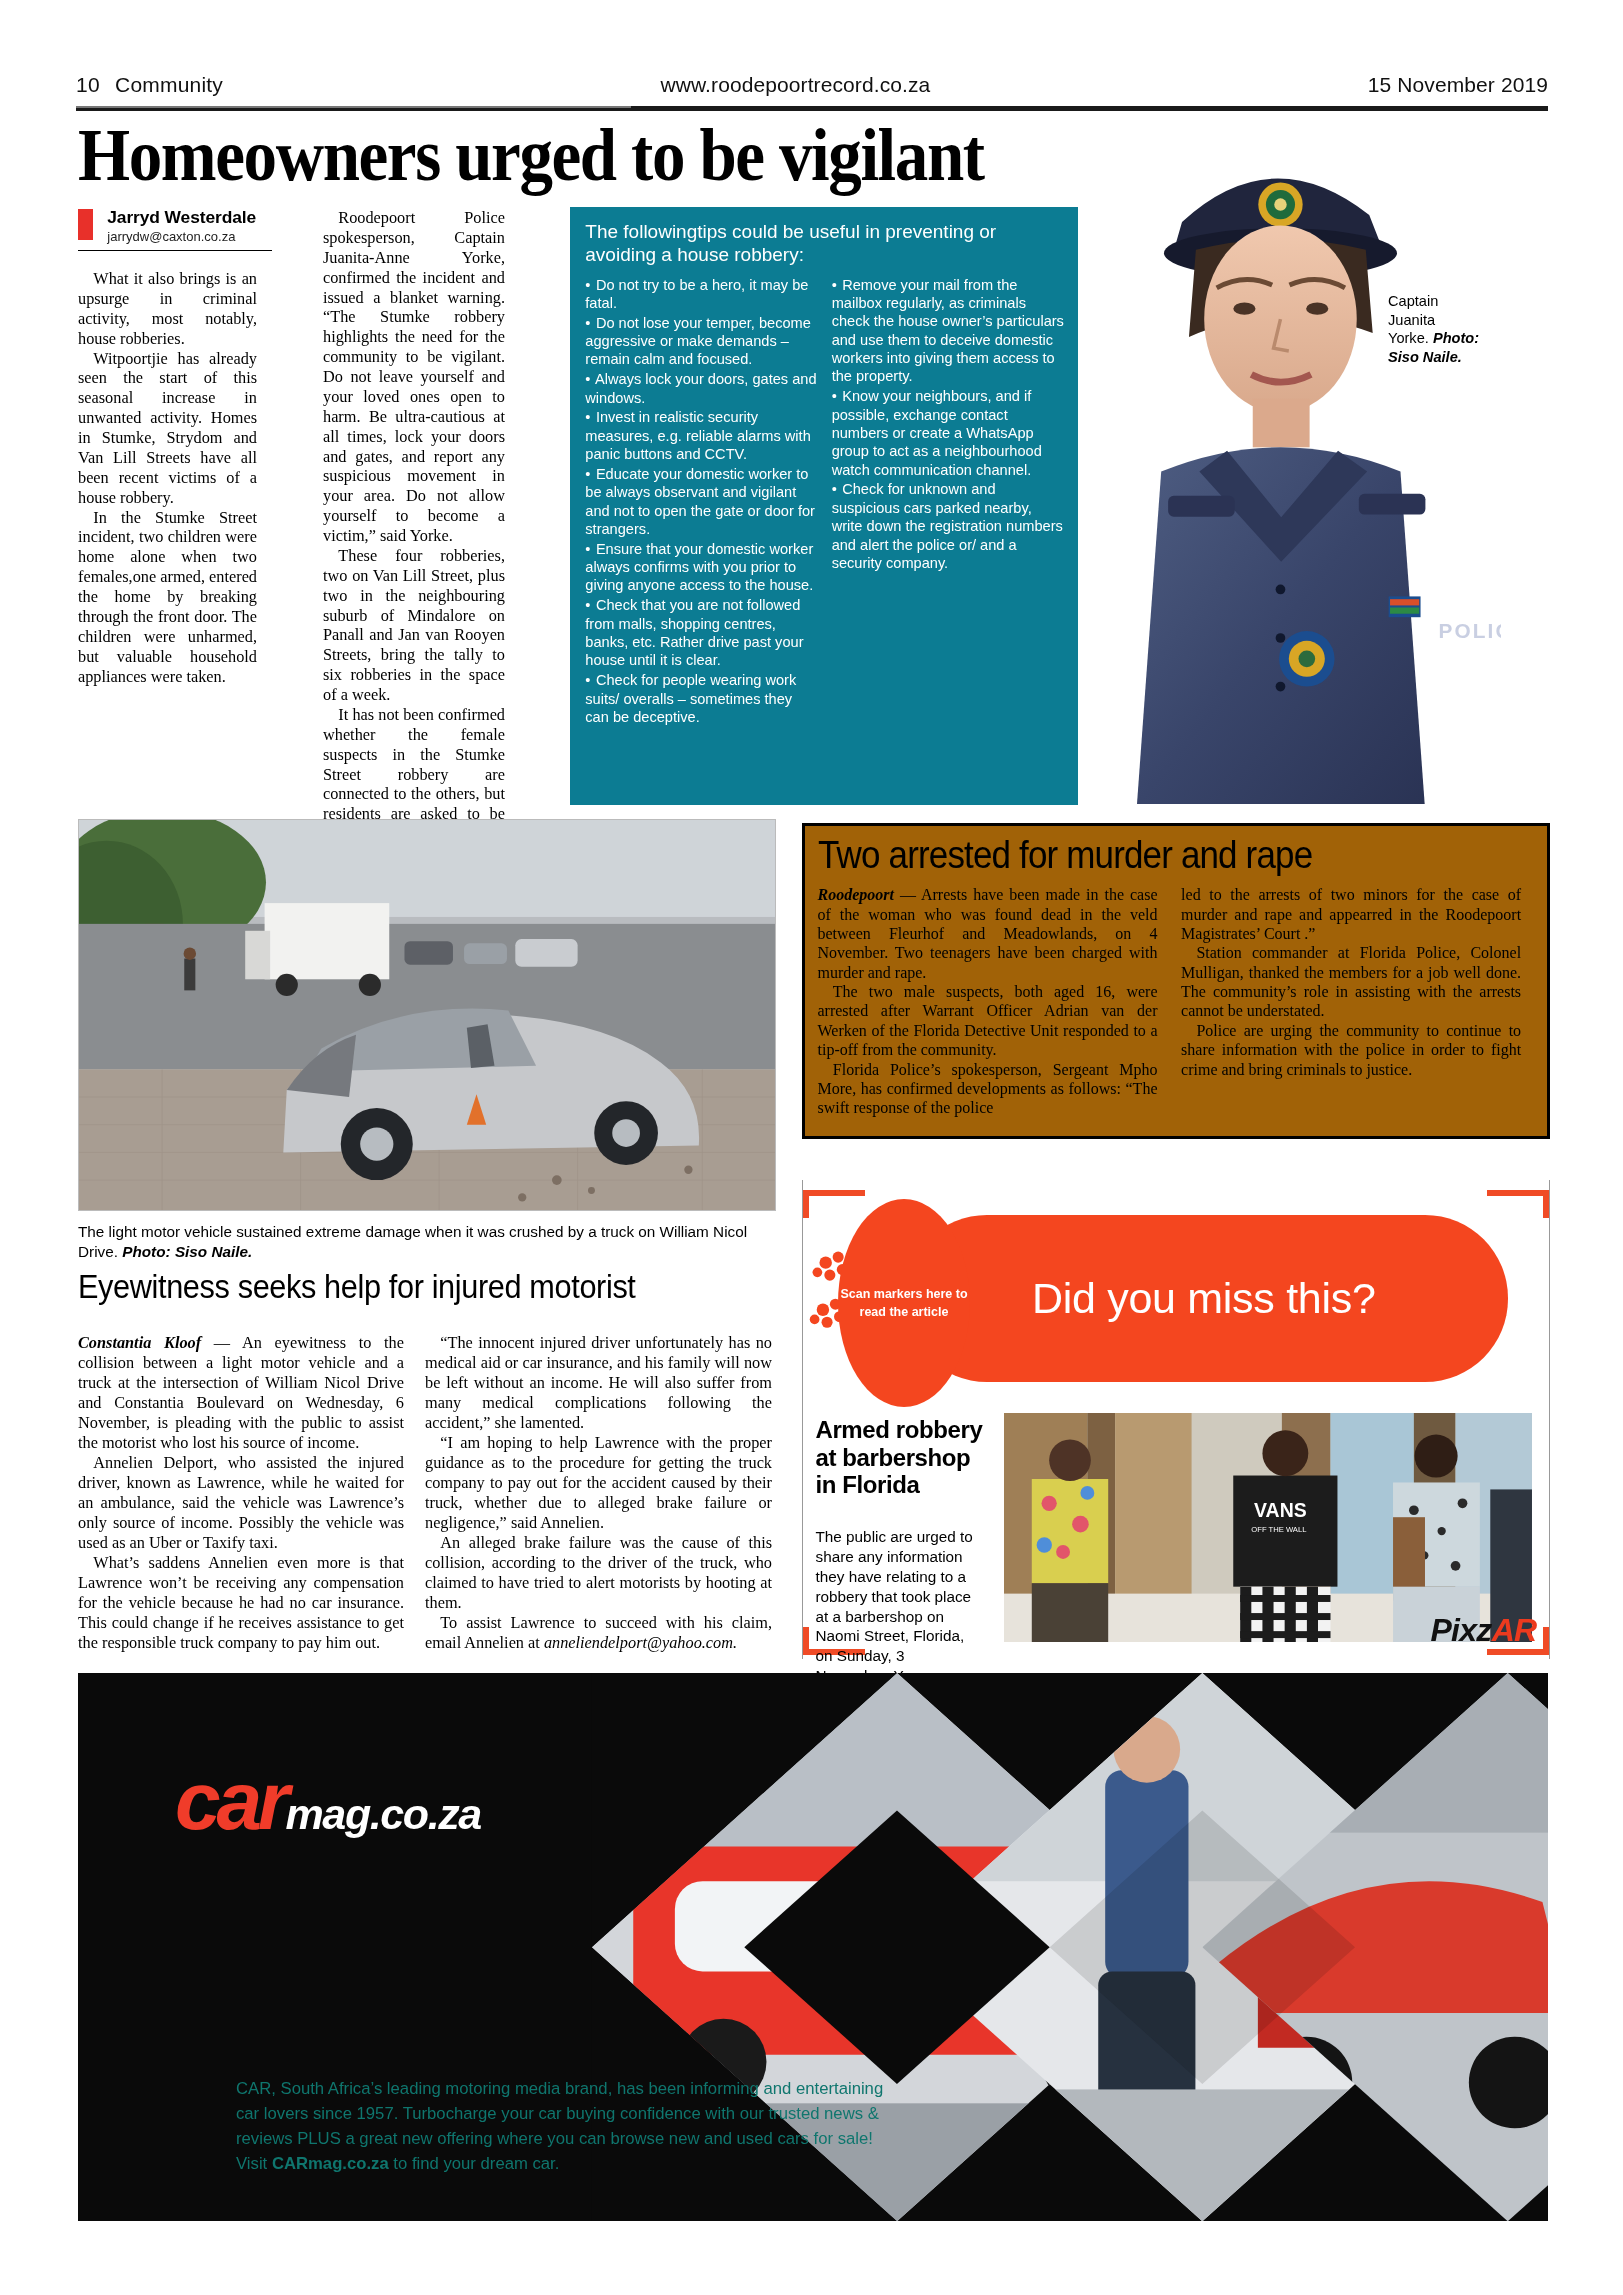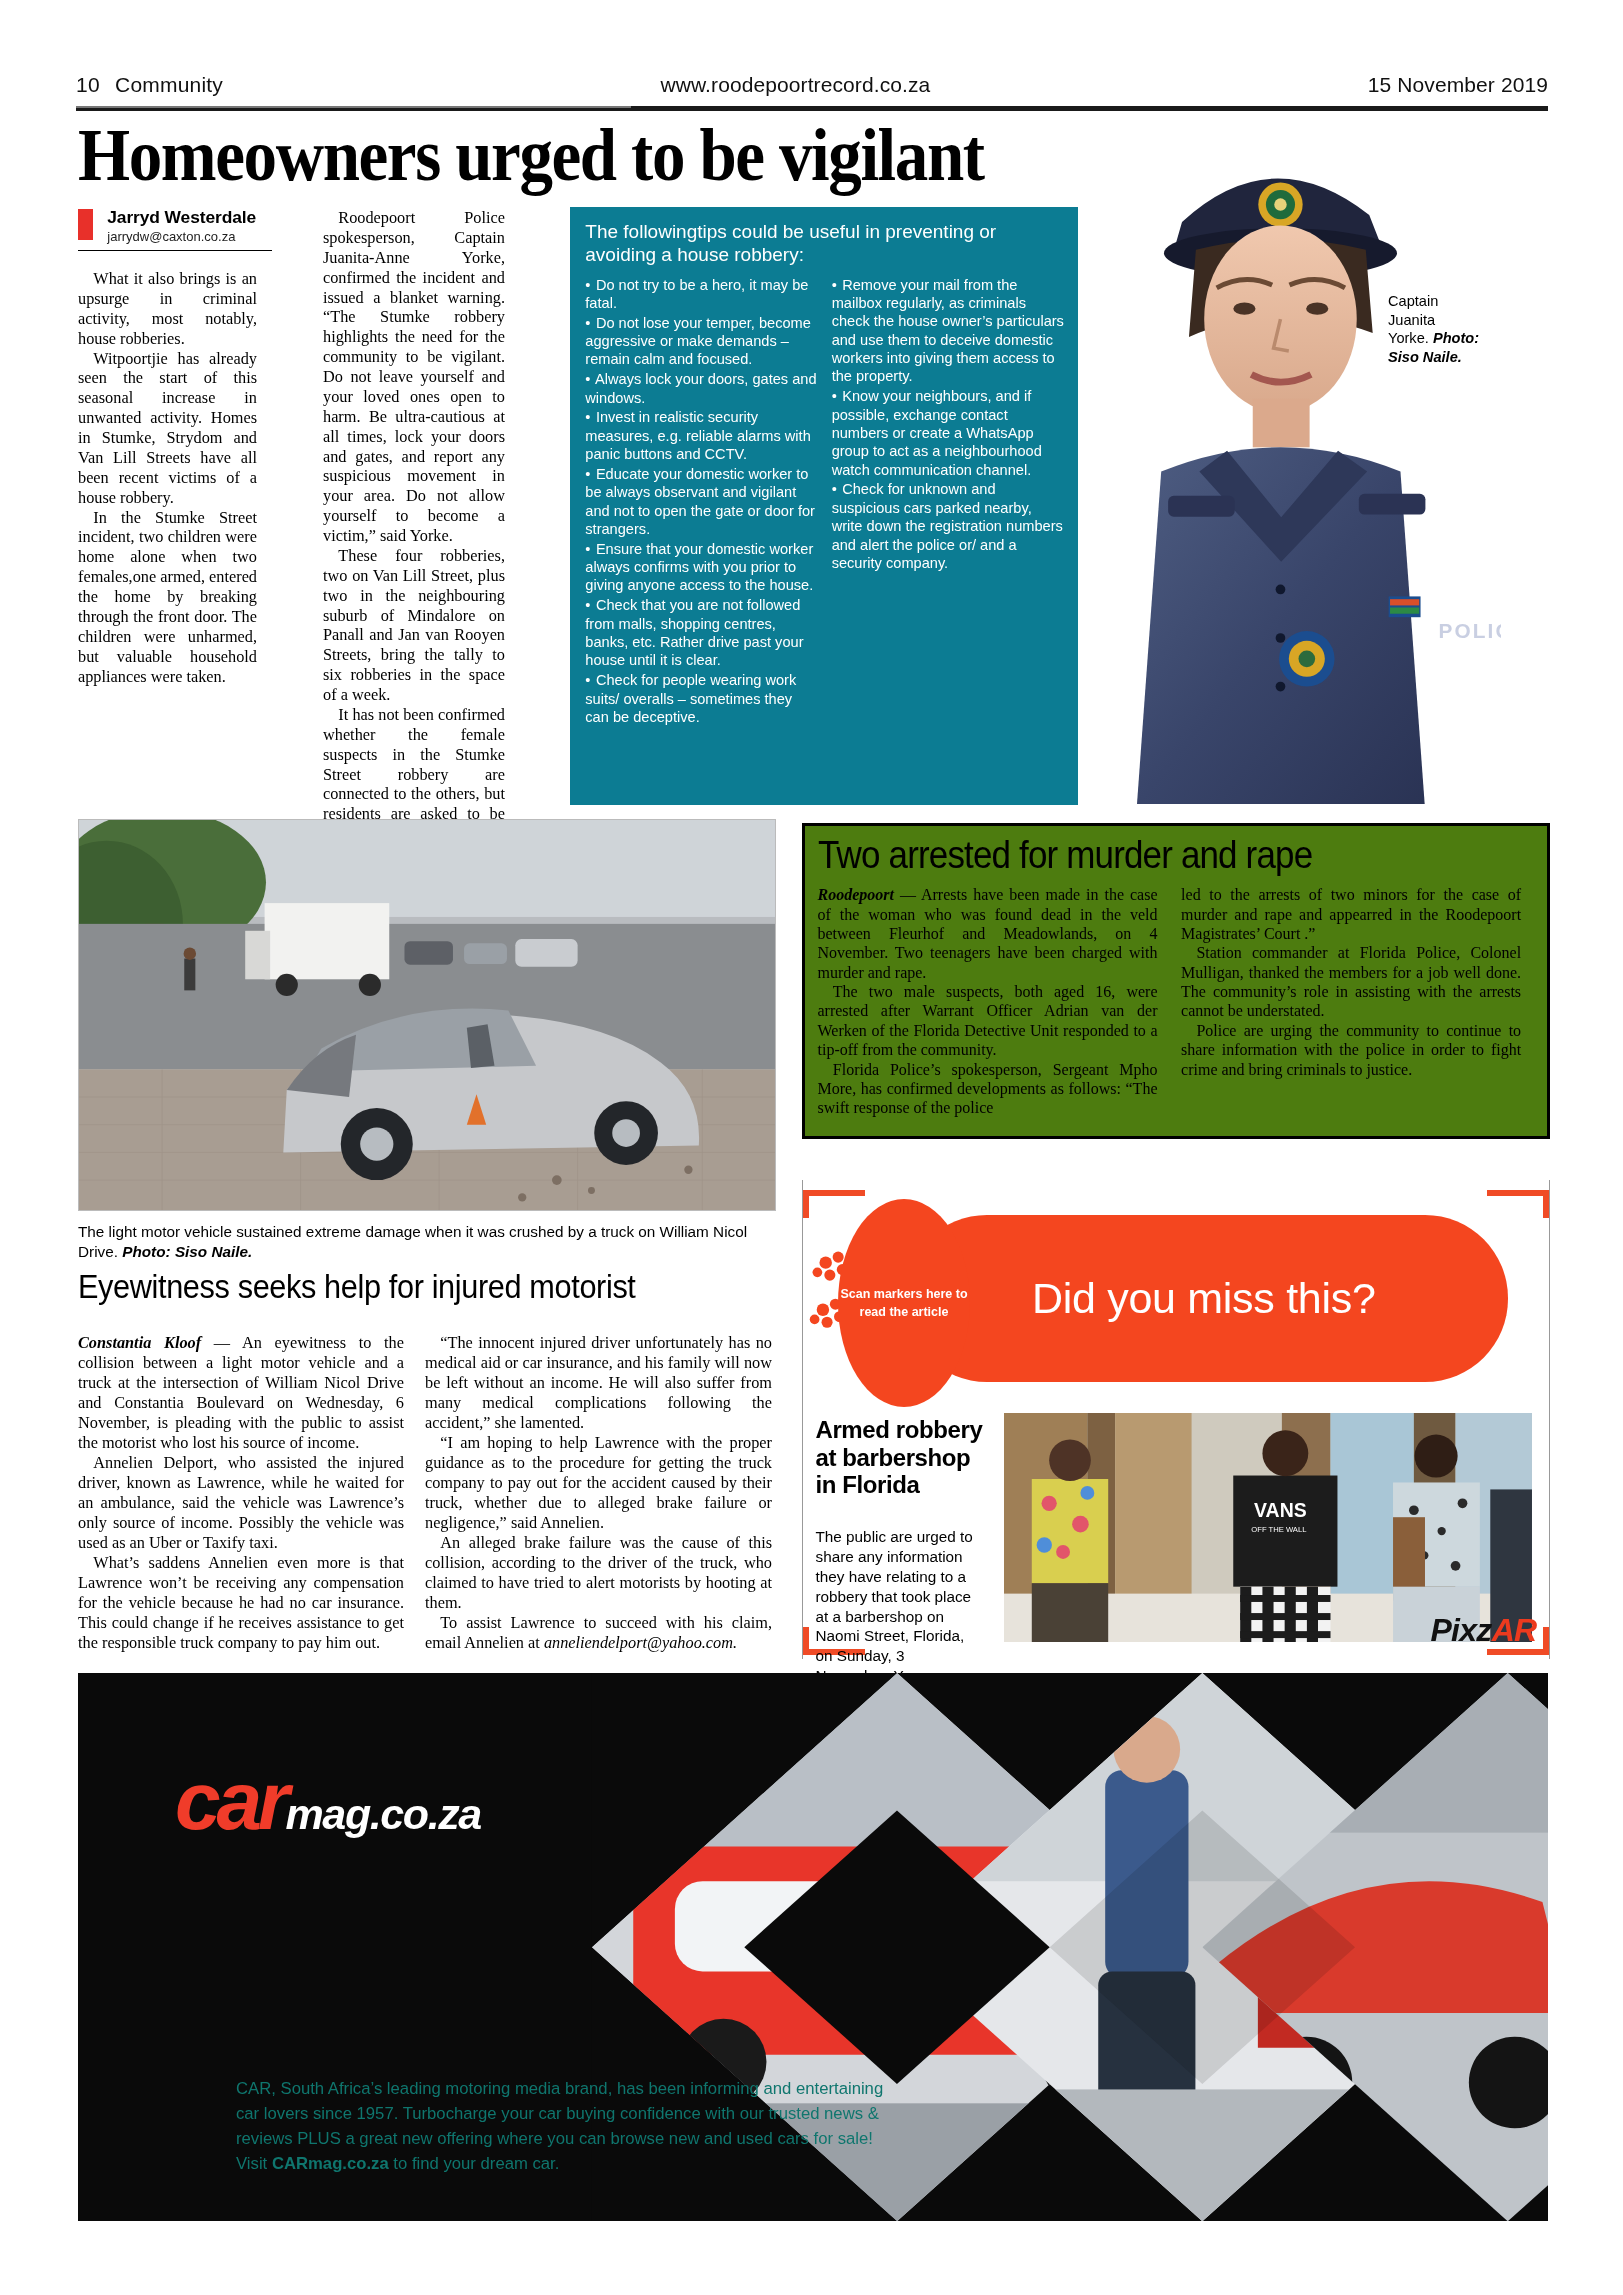--- a/index.html
+++ b/index.html
@@ -103,21 +103,21 @@
     transform:scaleX(.93); transform-origin:left center;
   }
   #ew1 { left:78px; top:1333px; width:326px; }
   #ew2 { left:425px; top:1333px; width:347px; }
   #ew1 p, #ew2 p { font-size:16.3px; line-height:1.23; }
   .em { font-style:italic; }
 
   
   .murder-box {
     position:absolute; left:802px; top:823px; width:748px; height:316px;
-    border:3.5px solid #000; background:#4d7c0f; padding:9.7px 12.5px;
+    border:3.5px solid #000; background:#a16207; padding:9.7px 12.5px;
   }
   .murder-h {
     font-family:"Liberation Sans", sans-serif; font-size:38px; line-height:1.05;
     color:#000; letter-spacing:-0.9px; margin-bottom:9.7px;
     transform:scaleX(.92); transform-origin:left center;
   }
   .murder-cols { display:flex; gap:23.6px; }
   .murder-col { width:340px; font-family:"Liberation Serif", serif; }
   .murder-col p { font-size:16px; line-height:1.21; text-align:justify; text-indent:15.3px; }
   .murder-col p.first { text-indent:0; }

